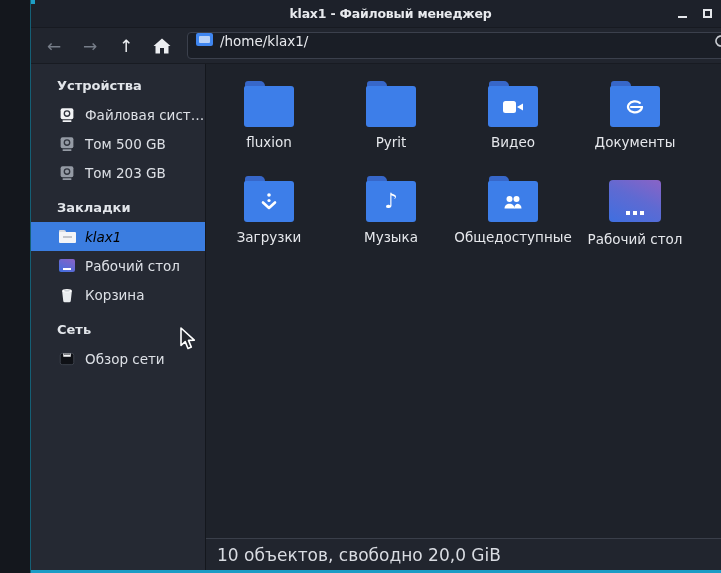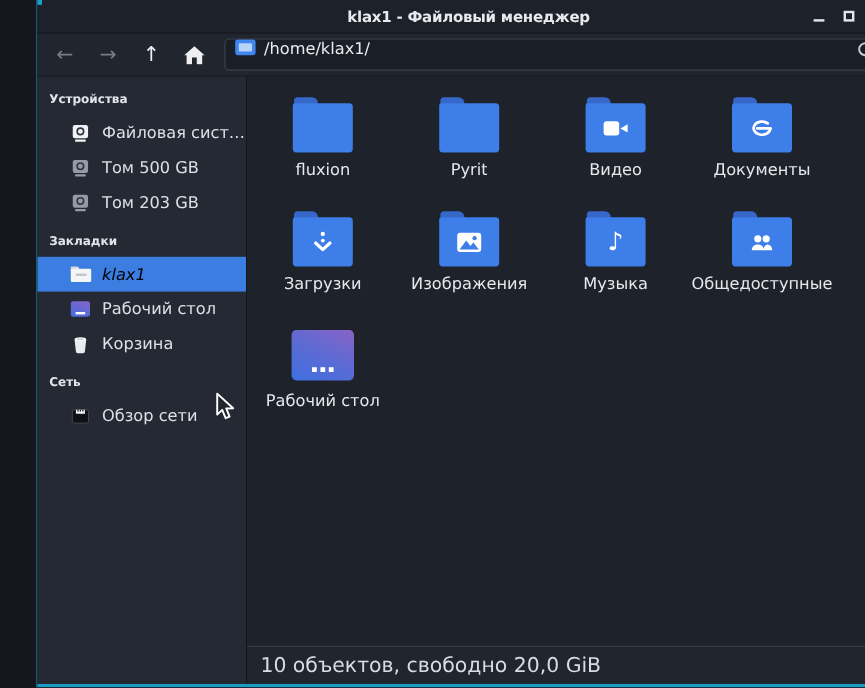--- a/index.html
+++ b/index.html
@@ -56,21 +56,21 @@
     background:#b9d2f7; border-radius:1px;}
   .path-text{ color:#e8eaee; font-size:13.5px; }
   .refresh{ margin-left:auto; width:24px; display:flex; justify-content:center; }
 
   
   .content{ flex:1; display:flex; min-height:0; }
   .sidebar{
     width:175px; flex:0 0 auto; background:#252933; border-right:1px solid #14171d;
     padding-top:8px; color:#dfe2e7; overflow:hidden;
   }
-  .side-header{ font-size:10px; font-weight:bold; padding:6px 10px 7px 10px; color:#e2e5ea;}
+  .side-header{ font-size:13px; font-weight:bold; padding:6px 10px 7px 26px; color:#e2e5ea;}
   .side-item{ height:29px; display:flex; align-items:center; gap:9px; padding-left:27px;
               font-size:13.5px; color:#dde0e6;text-align:right; }
   .side-item.selected{ background:#3b7de0; color:#000000;font-style:italic; }
   .side-item .sicon{ width:18px; height:18px; display:flex; align-items:center; justify-content:center; flex:0 0 auto;}
   .side-gap{ height:7px; }
 
   .mainwrap{ flex:1; display:flex; flex-direction:column; min-width:0; }
   .files{
     flex:1; background:#1e222a; padding:12px 0 0 2px; position:relative;
     display:grid; grid-template-columns:repeat(4,122px); grid-auto-rows:95px;
@@ -309,34 +309,20 @@
               <svg width="22" height="22" viewBox="0 0 22 22">
                 <circle cx="11" cy="4" r="1.8" fill="#fff"></circle>
                 <circle cx="11" cy="9.5" r="1.6" fill="#fff"></circle>
                 <path d="M5 11.5 L11 17 L17 11.5" fill="none" stroke="#fff" stroke-width="2.6" stroke-linecap="round" stroke-linejoin="round"></path>
               </svg>
             </span>
           </div>
           <div class="flabel">Загрузки</div>
         </div>
 
-        <div class="cell">
-          <div class="folder">
-              <span class="tab"></span>
-              <span class="bodyp"></span>
-            <span class="emblem">
-              <svg width="24" height="20" viewBox="0 0 24 20">
-                <rect x="2" y="2" width="20" height="16" rx="2.5" fill="#fff"></rect>
-                <path d="M4 16 L9.5 8.5 L13 13 L15.5 10 L20 16 Z" fill="#3d7ee9"></path>
-                <circle cx="16.5" cy="6.5" r="1.8" fill="#3d7ee9"></circle>
-              </svg>
-            </span>
-          </div>
-          <div class="flabel">Изображения</div>
-        </div>
 
         <div class="cell">
           <div class="folder">
               <span class="tab"></span>
               <span class="bodyp"></span>
             <span class="emblem">
               <span class="note">♪</span>
             </span>
           </div>
           <div class="flabel">Музыка</div>

